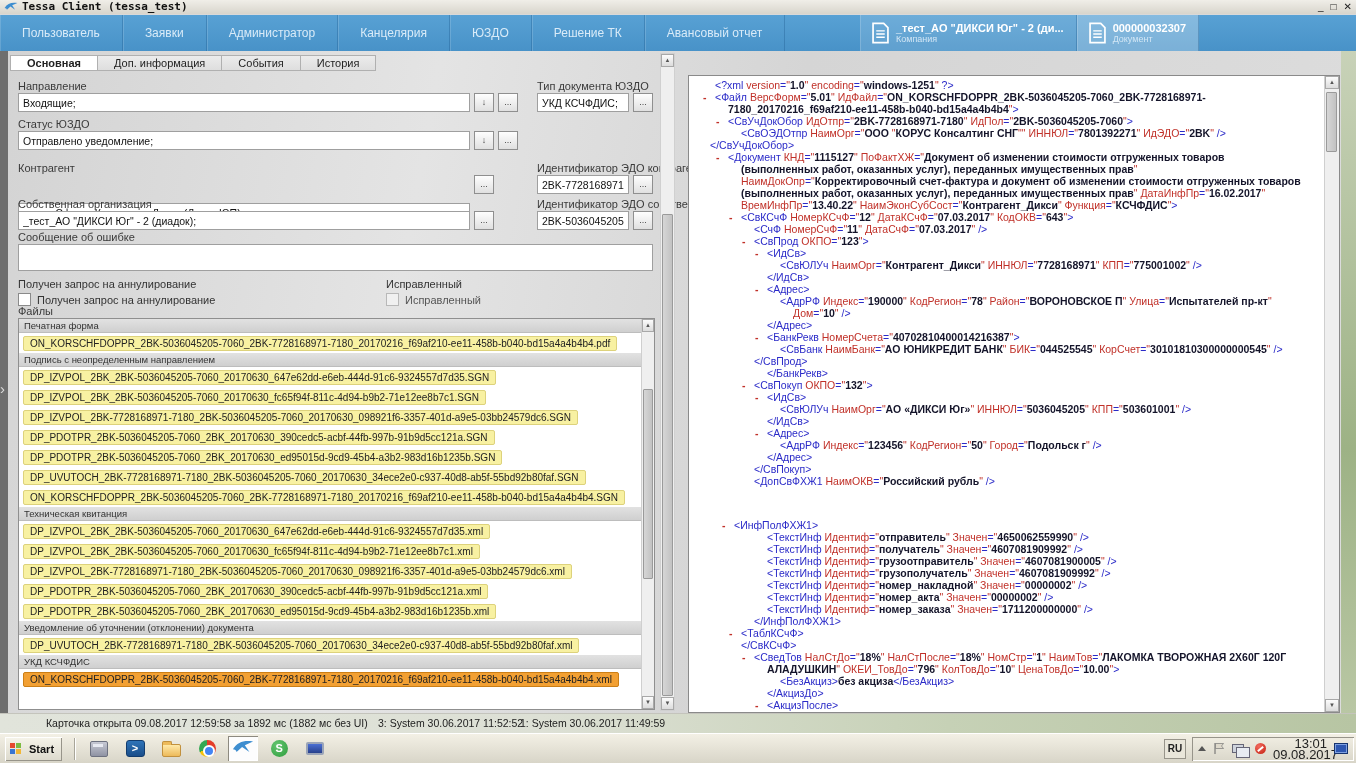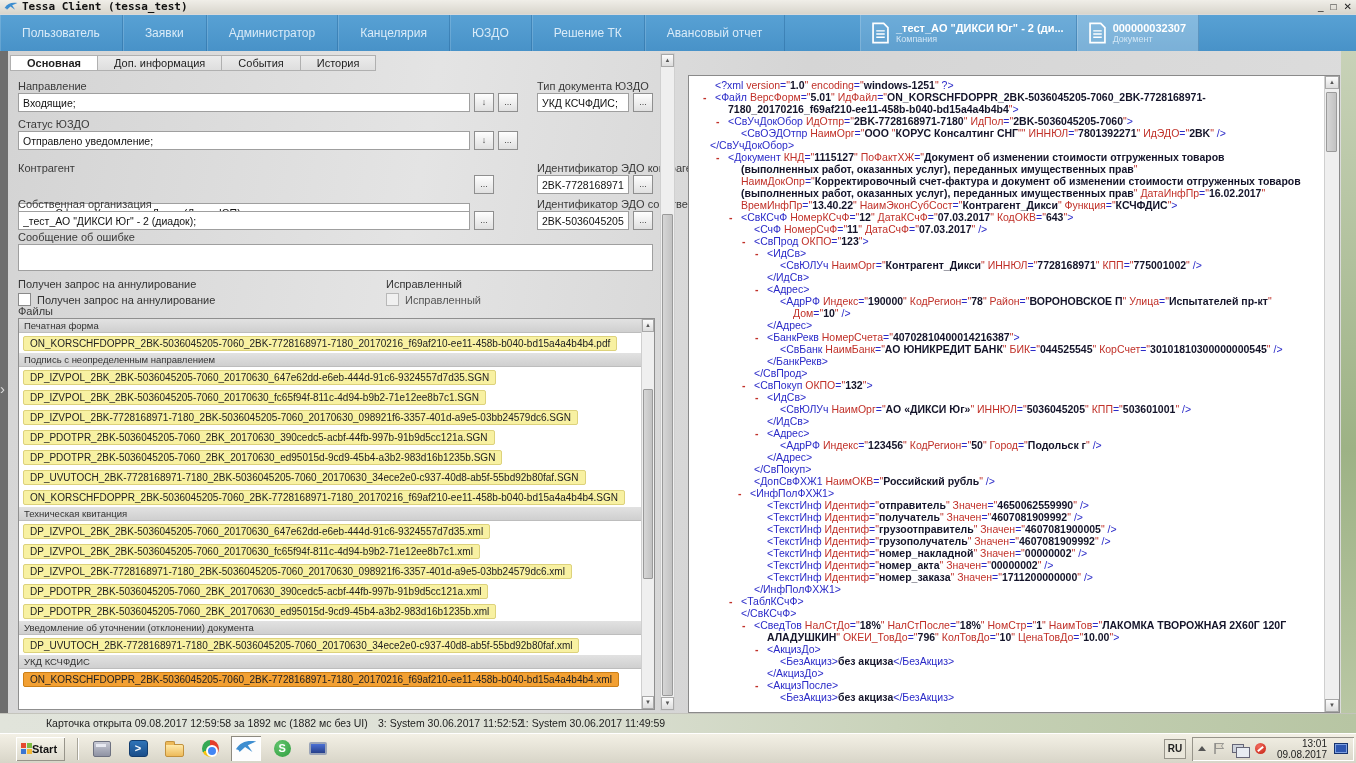--- a/index.html
+++ b/index.html
@@ -86,41 +86,41 @@
 
   
   .statusbar { position:absolute; left:0; top:713px; width:1356px; height:20px;
     background:linear-gradient(90deg,#e1e4db 0%,#dde0d5 40%,#c6d1b6 70%,#b7c5a3 100%);
     border-top:1px solid #c4c4bc; font-size:10.5px; color:#222; }
   .statusbar span { position:absolute; top:3px; white-space:nowrap;padding-left:28px; }
 
   
   .taskbar { position:absolute; left:0; top:733px; width:1356px; height:30px;
     background:linear-gradient(#f3f0e5,#d8d5c8); border-top:1px solid #fff; display:flex; align-items:center; }
-  .start-btn { margin-left:16px; height:24px; padding:0 8px 0 5px; display:flex; align-items:center; gap:0;
+  .start-btn { margin-left:5px; height:24px; padding:0 8px 0 5px; display:flex; align-items:center; gap:8px;
     background:linear-gradient(#f6f4ea,#dcd9cc); box-shadow:inset 1px 1px 0 #fff, inset -1px -1px 0 #97948a;
     font-size:11px; font-weight:bold; color:#111; }
   .win-flag { width:11px; height:11px; display:grid; grid-template-columns:5px 5px; grid-template-rows:5px 5px; gap:1px; }
   .win-flag i { display:block; }
   .win-flag .f1{background:#e4492f} .win-flag .f2{background:#7cbb42} .win-flag .f3{background:#3a76d2} .win-flag .f4{background:#f2b736}
   .tb-sep { width:2px; height:22px; margin:0 8px 0 12px; border-left:1px solid #a8a599; border-right:1px solid #fff; }
   .quick-launch { display:flex; align-items:center; gap:6px; }
   .ql-btn { width:30px; height:25px; display:flex; align-items:center; justify-content:center; }
   .ql-btn.active { background:#fdfdfd; box-shadow:inset 1px 1px 0 #8d8a80, inset -1px -1px 0 #fff; }
   .tray { margin-left:auto; display:flex; align-items:center; margin-right:2px; }
   .lang-box { width:22px; height:20px; border:1px solid #97948a; background:#e9e6da; font-size:10px; font-weight:bold;
     color:#222; display:flex; align-items:center; justify-content:center; margin-right:6px; }
   .tray-sunken { display:flex; align-items:center; gap:7px; height:24px; padding:0 6px;
     box-shadow:inset 1px 1px 0 #97948a, inset -1px -1px 0 #fff; }
   .chev-up { width:0; height:0; border-left:4px solid transparent; border-right:4px solid transparent; border-bottom:5px solid #555; }
   .net { width:12px; height:9px; position:relative; background:#cfd4dc; border:1px solid #667; margin-right:4px; }
   .net::after { content:""; position:absolute; left:3px; top:2px; width:12px; height:9px; background:#e8ecf2; border:1px solid #667; }
   .alert { width:11px; height:11px; border-radius:50%; background:radial-gradient(circle at 35% 30%,#f26a5e,#c41f10); position:relative; }
   .alert::after { content:""; position:absolute; left:2px; top:5px; width:7px; height:2px; background:#fff; transform:rotate(-40deg); }
-  .clock { text-align:right; font-size:10px; line-height:11px; color:#222; width:54px; }
+  .clock { text-align:right; font-size:13px; line-height:11px; color:#222; width:54px; }
   .mon { width:14px; height:11px; background:#2d56b0; border:1px solid #16336e; box-shadow:inset 0 0 0 1px #7ea0e0; }
 
   
   .i-server { width:18px; height:16px; background:linear-gradient(#c7c9d4,#8f93a3); border:1px solid #6d7180; border-radius:2px; position:relative; }
   .i-server::after { content:""; position:absolute; left:2px; top:2px; width:10px; height:3px; background:#e8eaf2; }
   .i-ps { width:19px; height:17px; background:linear-gradient(#2e73b8,#1a4e8a); border:1px solid #123c6e; border-radius:3px;
     color:#fff; font-weight:bold; font-size:11px; line-height:15px; text-align:center; }
   .i-folder { width:19px; height:13px; background:linear-gradient(#ffe9a8,#edba5a); border:1px solid #c2913d;
     border-radius:1px 2px 2px 2px; position:relative; margin-top:4px; }
   .i-folder::before { content:""; position:absolute; top:-4px; left:-1px; width:8px; height:3px; background:#edba5a;
@@ -330,45 +330,44 @@
           <div class="xml-line" style="padding-left: 65px;"><span class="xm">-</span><span class="xt">&lt;СвПрод</span><span> </span><span class="xa">ОКПО</span><span class="xt">=</span><span class="xq">"</span><span class="xv">123</span><span class="xq">"</span><span class="xt">&gt;</span></div>
           <div class="xml-line" style="padding-left: 78px;"><span class="xm">-</span><span class="xt">&lt;ИдСв</span><span class="xt">&gt;</span></div>
           <div class="xml-line" style="padding-left: 91px;"><span class="xt">&lt;СвЮЛУч</span><span> </span><span class="xa">НаимОрг</span><span class="xt">=</span><span class="xq">"</span><span class="xv">Контрагент_Дикси</span><span class="xq">"</span><span> </span><span class="xa">ИННЮЛ</span><span class="xt">=</span><span class="xq">"</span><span class="xv">7728168971</span><span class="xq">"</span><span> </span><span class="xa">КПП</span><span class="xt">=</span><span class="xq">"</span><span class="xv">775001002</span><span class="xq">"</span><span> </span><span class="xt">/&gt;</span></div>
           <div class="xml-line" style="padding-left: 78px;"><span class="xt">&lt;/ИдСв</span><span class="xt">&gt;</span></div>
           <div class="xml-line" style="padding-left: 78px;"><span class="xm">-</span><span class="xt">&lt;Адрес</span><span class="xt">&gt;</span></div>
           <div class="xml-line" style="padding-left: 91px;"><span class="xt">&lt;АдрРФ</span><span> </span><span class="xa">Индекс</span><span class="xt">=</span><span class="xq">"</span><span class="xv">190000</span><span class="xq">"</span><span> </span><span class="xa">КодРегион</span><span class="xt">=</span><span class="xq">"</span><span class="xv">78</span><span class="xq">"</span><span> </span><span class="xa">Район</span><span class="xt">=</span><span class="xq">"</span><span class="xv">ВОРОНОВСКОЕ П</span><span class="xq">"</span><span> </span><span class="xa">Улица</span><span class="xt">=</span><span class="xq">"</span><span class="xv">Испытателей пр-кт</span><span class="xq">"</span></div>
           <div class="xml-line" style="padding-left: 104px;"><span class="xa">Дом</span><span class="xt">=</span><span class="xq">"</span><span class="xv">10</span><span class="xq">"</span><span> </span><span class="xt">/&gt;</span></div>
           <div class="xml-line" style="padding-left: 78px;"><span class="xt">&lt;/Адрес</span><span class="xt">&gt;</span></div>
           <div class="xml-line" style="padding-left: 78px;"><span class="xm">-</span><span class="xt">&lt;БанкРекв</span><span> </span><span class="xa">НомерСчета</span><span class="xt">=</span><span class="xq">"</span><span class="xv">40702810400014216387</span><span class="xq">"</span><span class="xt">&gt;</span></div>
           <div class="xml-line" style="padding-left: 91px;"><span class="xt">&lt;СвБанк</span><span> </span><span class="xa">НаимБанк</span><span class="xt">=</span><span class="xq">"</span><span class="xv">АО ЮНИКРЕДИТ БАНК</span><span class="xq">"</span><span> </span><span class="xa">БИК</span><span class="xt">=</span><span class="xq">"</span><span class="xv">044525545</span><span class="xq">"</span><span> </span><span class="xa">КорСчет</span><span class="xt">=</span><span class="xq">"</span><span class="xv">30101810300000000545</span><span class="xq">"</span><span> </span><span class="xt">/&gt;</span></div>
+          <div class="xml-line" style="padding-left: 65px;"><span class="xt">&lt;/СвПрод</span><span class="xt">&gt;</span></div>
           <div class="xml-line" style="padding-left: 78px;"><span class="xt">&lt;/БанкРекв</span><span class="xt">&gt;</span></div>
-          <div class="xml-line" style="padding-left: 65px;"><span class="xt">&lt;/СвПрод</span><span class="xt">&gt;</span></div>
           <div class="xml-line" style="padding-left: 65px;"><span class="xm">-</span><span class="xt">&lt;СвПокуп</span><span> </span><span class="xa">ОКПО</span><span class="xt">=</span><span class="xq">"</span><span class="xv">132</span><span class="xq">"</span><span class="xt">&gt;</span></div>
           <div class="xml-line" style="padding-left: 78px;"><span class="xm">-</span><span class="xt">&lt;ИдСв</span><span class="xt">&gt;</span></div>
           <div class="xml-line" style="padding-left: 91px;"><span class="xt">&lt;СвЮЛУч</span><span> </span><span class="xa">НаимОрг</span><span class="xt">=</span><span class="xq">"</span><span class="xv">АО «ДИКСИ Юг»</span><span class="xq">"</span><span> </span><span class="xa">ИННЮЛ</span><span class="xt">=</span><span class="xq">"</span><span class="xv">5036045205</span><span class="xq">"</span><span> </span><span class="xa">КПП</span><span class="xt">=</span><span class="xq">"</span><span class="xv">503601001</span><span class="xq">"</span><span> </span><span class="xt">/&gt;</span></div>
           <div class="xml-line" style="padding-left: 78px;"><span class="xt">&lt;/ИдСв</span><span class="xt">&gt;</span></div>
           <div class="xml-line" style="padding-left: 78px;"><span class="xm">-</span><span class="xt">&lt;Адрес</span><span class="xt">&gt;</span></div>
           <div class="xml-line" style="padding-left: 91px;"><span class="xt">&lt;АдрРФ</span><span> </span><span class="xa">Индекс</span><span class="xt">=</span><span class="xq">"</span><span class="xv">123456</span><span class="xq">"</span><span> </span><span class="xa">КодРегион</span><span class="xt">=</span><span class="xq">"</span><span class="xv">50</span><span class="xq">"</span><span> </span><span class="xa">Город</span><span class="xt">=</span><span class="xq">"</span><span class="xv">Подольск г</span><span class="xq">"</span><span> </span><span class="xt">/&gt;</span></div>
           <div class="xml-line" style="padding-left: 78px;"><span class="xt">&lt;/Адрес</span><span class="xt">&gt;</span></div>
           <div class="xml-line" style="padding-left: 65px;"><span class="xt">&lt;/СвПокуп</span><span class="xt">&gt;</span></div>
           <div class="xml-line" style="padding-left: 65px;"><span class="xt">&lt;ДопСвФХЖ1</span><span> </span><span class="xa">НаимОКВ</span><span class="xt">=</span><span class="xq">"</span><span class="xv">Российский рубль</span><span class="xq">"</span><span> </span><span class="xt">/&gt;</span></div>
-          <div class="xml-line" style="padding-left: 61px;"><span class="xm">-</span><span class="xt">&lt;ИнфПолФХЖ1</span><span class="xt">&gt;</span></div>
+          <div class="xml-line" style="padding-left: 45px; margin-top: 32px;"><span class="xm">-</span><span class="xt">&lt;ИнфПолФХЖ1</span><span class="xt">&gt;</span></div>
           <div class="xml-line" style="padding-left: 78px;"><span class="xt">&lt;ТекстИнф</span><span> </span><span class="xa">Идентиф</span><span class="xt">=</span><span class="xq">"</span><span class="xv">отправитель</span><span class="xq">"</span><span> </span><span class="xa">Значен</span><span class="xt">=</span><span class="xq">"</span><span class="xv">4650062559990</span><span class="xq">"</span><span> </span><span class="xt">/&gt;</span></div>
           <div class="xml-line" style="padding-left: 78px;"><span class="xt">&lt;ТекстИнф</span><span> </span><span class="xa">Идентиф</span><span class="xt">=</span><span class="xq">"</span><span class="xv">получатель</span><span class="xq">"</span><span> </span><span class="xa">Значен</span><span class="xt">=</span><span class="xq">"</span><span class="xv">4607081909992</span><span class="xq">"</span><span> </span><span class="xt">/&gt;</span></div>
           <div class="xml-line" style="padding-left: 78px;"><span class="xt">&lt;ТекстИнф</span><span> </span><span class="xa">Идентиф</span><span class="xt">=</span><span class="xq">"</span><span class="xv">грузоотправитель</span><span class="xq">"</span><span> </span><span class="xa">Значен</span><span class="xt">=</span><span class="xq">"</span><span class="xv">4607081900005</span><span class="xq">"</span><span> </span><span class="xt">/&gt;</span></div>
           <div class="xml-line" style="padding-left: 78px;"><span class="xt">&lt;ТекстИнф</span><span> </span><span class="xa">Идентиф</span><span class="xt">=</span><span class="xq">"</span><span class="xv">грузополучатель</span><span class="xq">"</span><span> </span><span class="xa">Значен</span><span class="xt">=</span><span class="xq">"</span><span class="xv">4607081909992</span><span class="xq">"</span><span> </span><span class="xt">/&gt;</span></div>
           <div class="xml-line" style="padding-left: 78px;"><span class="xt">&lt;ТекстИнф</span><span> </span><span class="xa">Идентиф</span><span class="xt">=</span><span class="xq">"</span><span class="xv">номер_накладной</span><span class="xq">"</span><span> </span><span class="xa">Значен</span><span class="xt">=</span><span class="xq">"</span><span class="xv">00000002</span><span class="xq">"</span><span> </span><span class="xt">/&gt;</span></div>
           <div class="xml-line" style="padding-left: 78px;"><span class="xt">&lt;ТекстИнф</span><span> </span><span class="xa">Идентиф</span><span class="xt">=</span><span class="xq">"</span><span class="xv">номер_акта</span><span class="xq">"</span><span> </span><span class="xa">Значен</span><span class="xt">=</span><span class="xq">"</span><span class="xv">00000002</span><span class="xq">"</span><span> </span><span class="xt">/&gt;</span></div>
           <div class="xml-line" style="padding-left: 78px;"><span class="xt">&lt;ТекстИнф</span><span> </span><span class="xa">Идентиф</span><span class="xt">=</span><span class="xq">"</span><span class="xv">номер_заказа</span><span class="xq">"</span><span> </span><span class="xa">Значен</span><span class="xt">=</span><span class="xq">"</span><span class="xv">1711200000000</span><span class="xq">"</span><span> </span><span class="xt">/&gt;</span></div>
           <div class="xml-line" style="padding-left: 65px;"><span class="xt">&lt;/ИнфПолФХЖ1</span><span class="xt">&gt;</span></div>
           <div class="xml-line" style="padding-left: 52px;"><span class="xm">-</span><span class="xt">&lt;ТаблКСчФ</span><span class="xt">&gt;</span></div>
           <div class="xml-line" style="padding-left: 52px;"><span class="xt">&lt;/СвКСчФ</span><span class="xt">&gt;</span></div>
           <div class="xml-line" style="padding-left: 65px;"><span class="xm">-</span><span class="xt">&lt;СведТов</span><span> </span><span class="xa">НалСтДо</span><span class="xt">=</span><span class="xq">"</span><span class="xv">18%</span><span class="xq">"</span><span> </span><span class="xa">НалСтПосле</span><span class="xt">=</span><span class="xq">"</span><span class="xv">18%</span><span class="xq">"</span><span> </span><span class="xa">НомСтр</span><span class="xt">=</span><span class="xq">"</span><span class="xv">1</span><span class="xq">"</span><span> </span><span class="xa">НаимТов</span><span class="xt">=</span><span class="xq">"</span><span class="xv">ЛАКОМКА</span><span> </span><span class="xv">ТВОРОЖНАЯ</span><span> </span><span class="xv">2Х60Г</span><span> </span><span class="xv">120Г</span></div>
           <div class="xml-line" style="padding-left: 78px;"><span class="xv">АЛАДУШКИН</span><span class="xq">"</span><span> </span><span class="xa">ОКЕИ_ТовДо</span><span class="xt">=</span><span class="xq">"</span><span class="xv">796</span><span class="xq">"</span><span> </span><span class="xa">КолТовДо</span><span class="xt">=</span><span class="xq">"</span><span class="xv">10</span><span class="xq">"</span><span> </span><span class="xa">ЦенаТовДо</span><span class="xt">=</span><span class="xq">"</span><span class="xv">10.00</span><span class="xq">"</span><span class="xt">&gt;</span></div>
-          <div class="xml-line" style="padding-left: 78px;"><span class="xm">-</span><span class="xt">&lt;АкцизДо</span><span class="xt">&gt;</span></div>
           <div class="xml-line" style="padding-left: 91px;"><span class="xt">&lt;БезАкциз</span><span class="xt">&gt;</span><span class="xv">без</span><span> </span><span class="xv">акциза</span><span class="xt">&lt;/БезАкциз</span><span class="xt">&gt;</span></div>
           <div class="xml-line" style="padding-left: 78px;"><span class="xt">&lt;/АкцизДо</span><span class="xt">&gt;</span></div>
           <div class="xml-line" style="padding-left: 78px;"><span class="xm">-</span><span class="xt">&lt;АкцизПосле</span><span class="xt">&gt;</span></div>
           <div class="xml-line" style="padding-left: 91px;"><span class="xt">&lt;БезАкциз</span><span class="xt">&gt;</span><span class="xv">без</span><span> </span><span class="xv">акциза</span><span class="xt">&lt;/БезАкциз</span><span class="xt">&gt;</span></div>
         </div>
       <div class="xml-scrollbar">
         <div class="sb-arrow" style="top:0;">▲</div>
         <div class="sb-thumb"></div>
         <div class="sb-arrow" style="bottom:0;">▼</div>
       </div>

